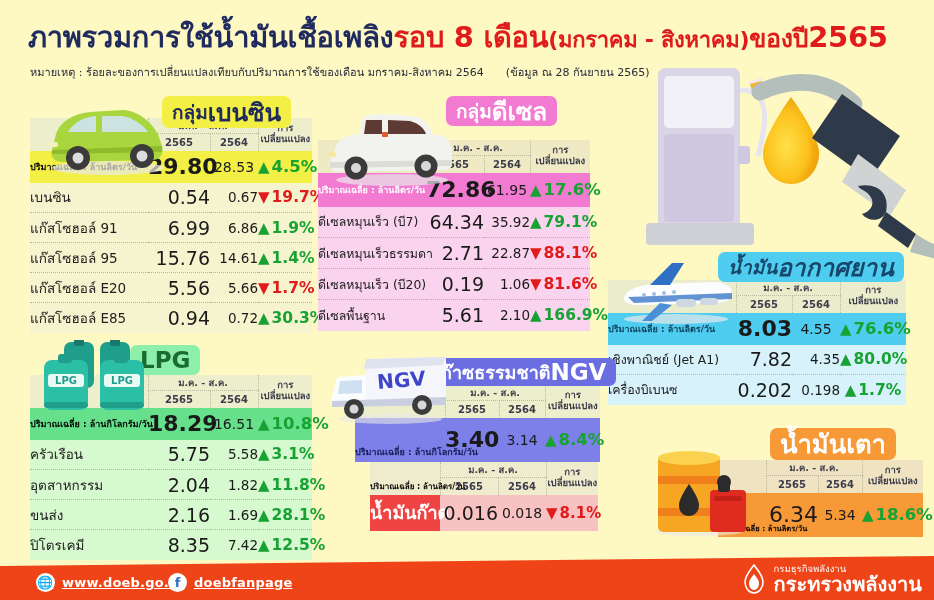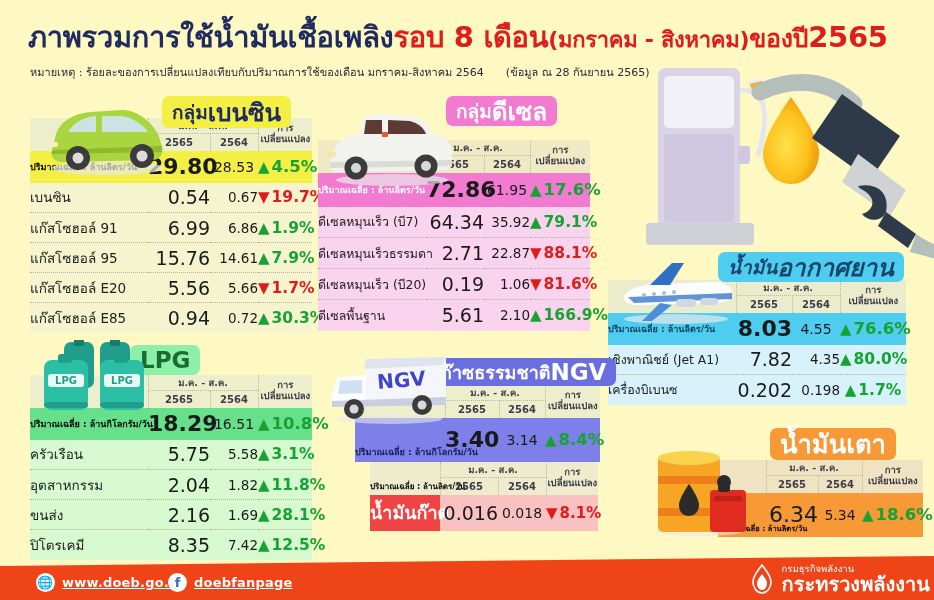--- a/index.html
+++ b/index.html
@@ -157,21 +157,21 @@
   }
   .fl { position: absolute; display: flex; align-items: center; gap: 7px; color: #fff; }
   #f-web { left: 36px; top: 17px; }
   #f-fb  { left: 168px; top: 17px; }
   .fl .txt { font-size: 13px; font-weight: bold; letter-spacing: 0.2px; }
   .circ-ico {
     width: 19px; height: 19px; border-radius: 50%;
     background: #fff; display: flex; align-items: center; justify-content: center;
     font-size: 13px; font-weight: bold; color: #2f6fc4; line-height: 1;
   }
-  #f-logo { position: absolute; right: 4px; top: 8px; display: flex; align-items: center; gap: 7px; }
+  #f-logo { position: absolute; right: 12px; top: 8px; display: flex; align-items: center; gap: 7px; }
   #f-logo .ltxt { color: #fff; line-height: 1.05; }
   #f-logo .l1 { font-size: 9.5px; }
   #f-logo .l2 { font-size: 20px; font-weight: bold; }
 </style>
 </head>
 <body>
 
 <div id="page">
 
   <div class="title">
@@ -265,21 +265,21 @@
       <tr class="rowdot" style="height:30px">
         <td class="r-label">แก๊สโซฮอล์ 91</td>
         <td class="r-v1">6.99</td>
         <td class="r-v2">6.86</td>
         <td class="r-chg up"><span class="arrow">▲</span><span>1.9%</span></td>
       </tr>
       <tr class="rowdot" style="height:30px">
         <td class="r-label">แก๊สโซฮอล์ 95</td>
         <td class="r-v1">15.76</td>
         <td class="r-v2">14.61</td>
-        <td class="r-chg up"><span class="arrow">▲</span><span>7.9%</span></td>
+        <td class="r-chg up"><span class="arrow">▲</span><span>1.4%</span></td>
       </tr>
       <tr class="rowdot" style="height:30px">
         <td class="r-label">แก๊สโซฮอล์ E20</td>
         <td class="r-v1">5.56</td>
         <td class="r-v2">5.66</td>
         <td class="r-chg down"><span class="arrow">▼</span><span>1.7%</span></td>
       </tr>
       <tr style="height:30px">
         <td class="r-label">แก๊สโซฮอล์ E85</td>
         <td class="r-v1">0.94</td>

